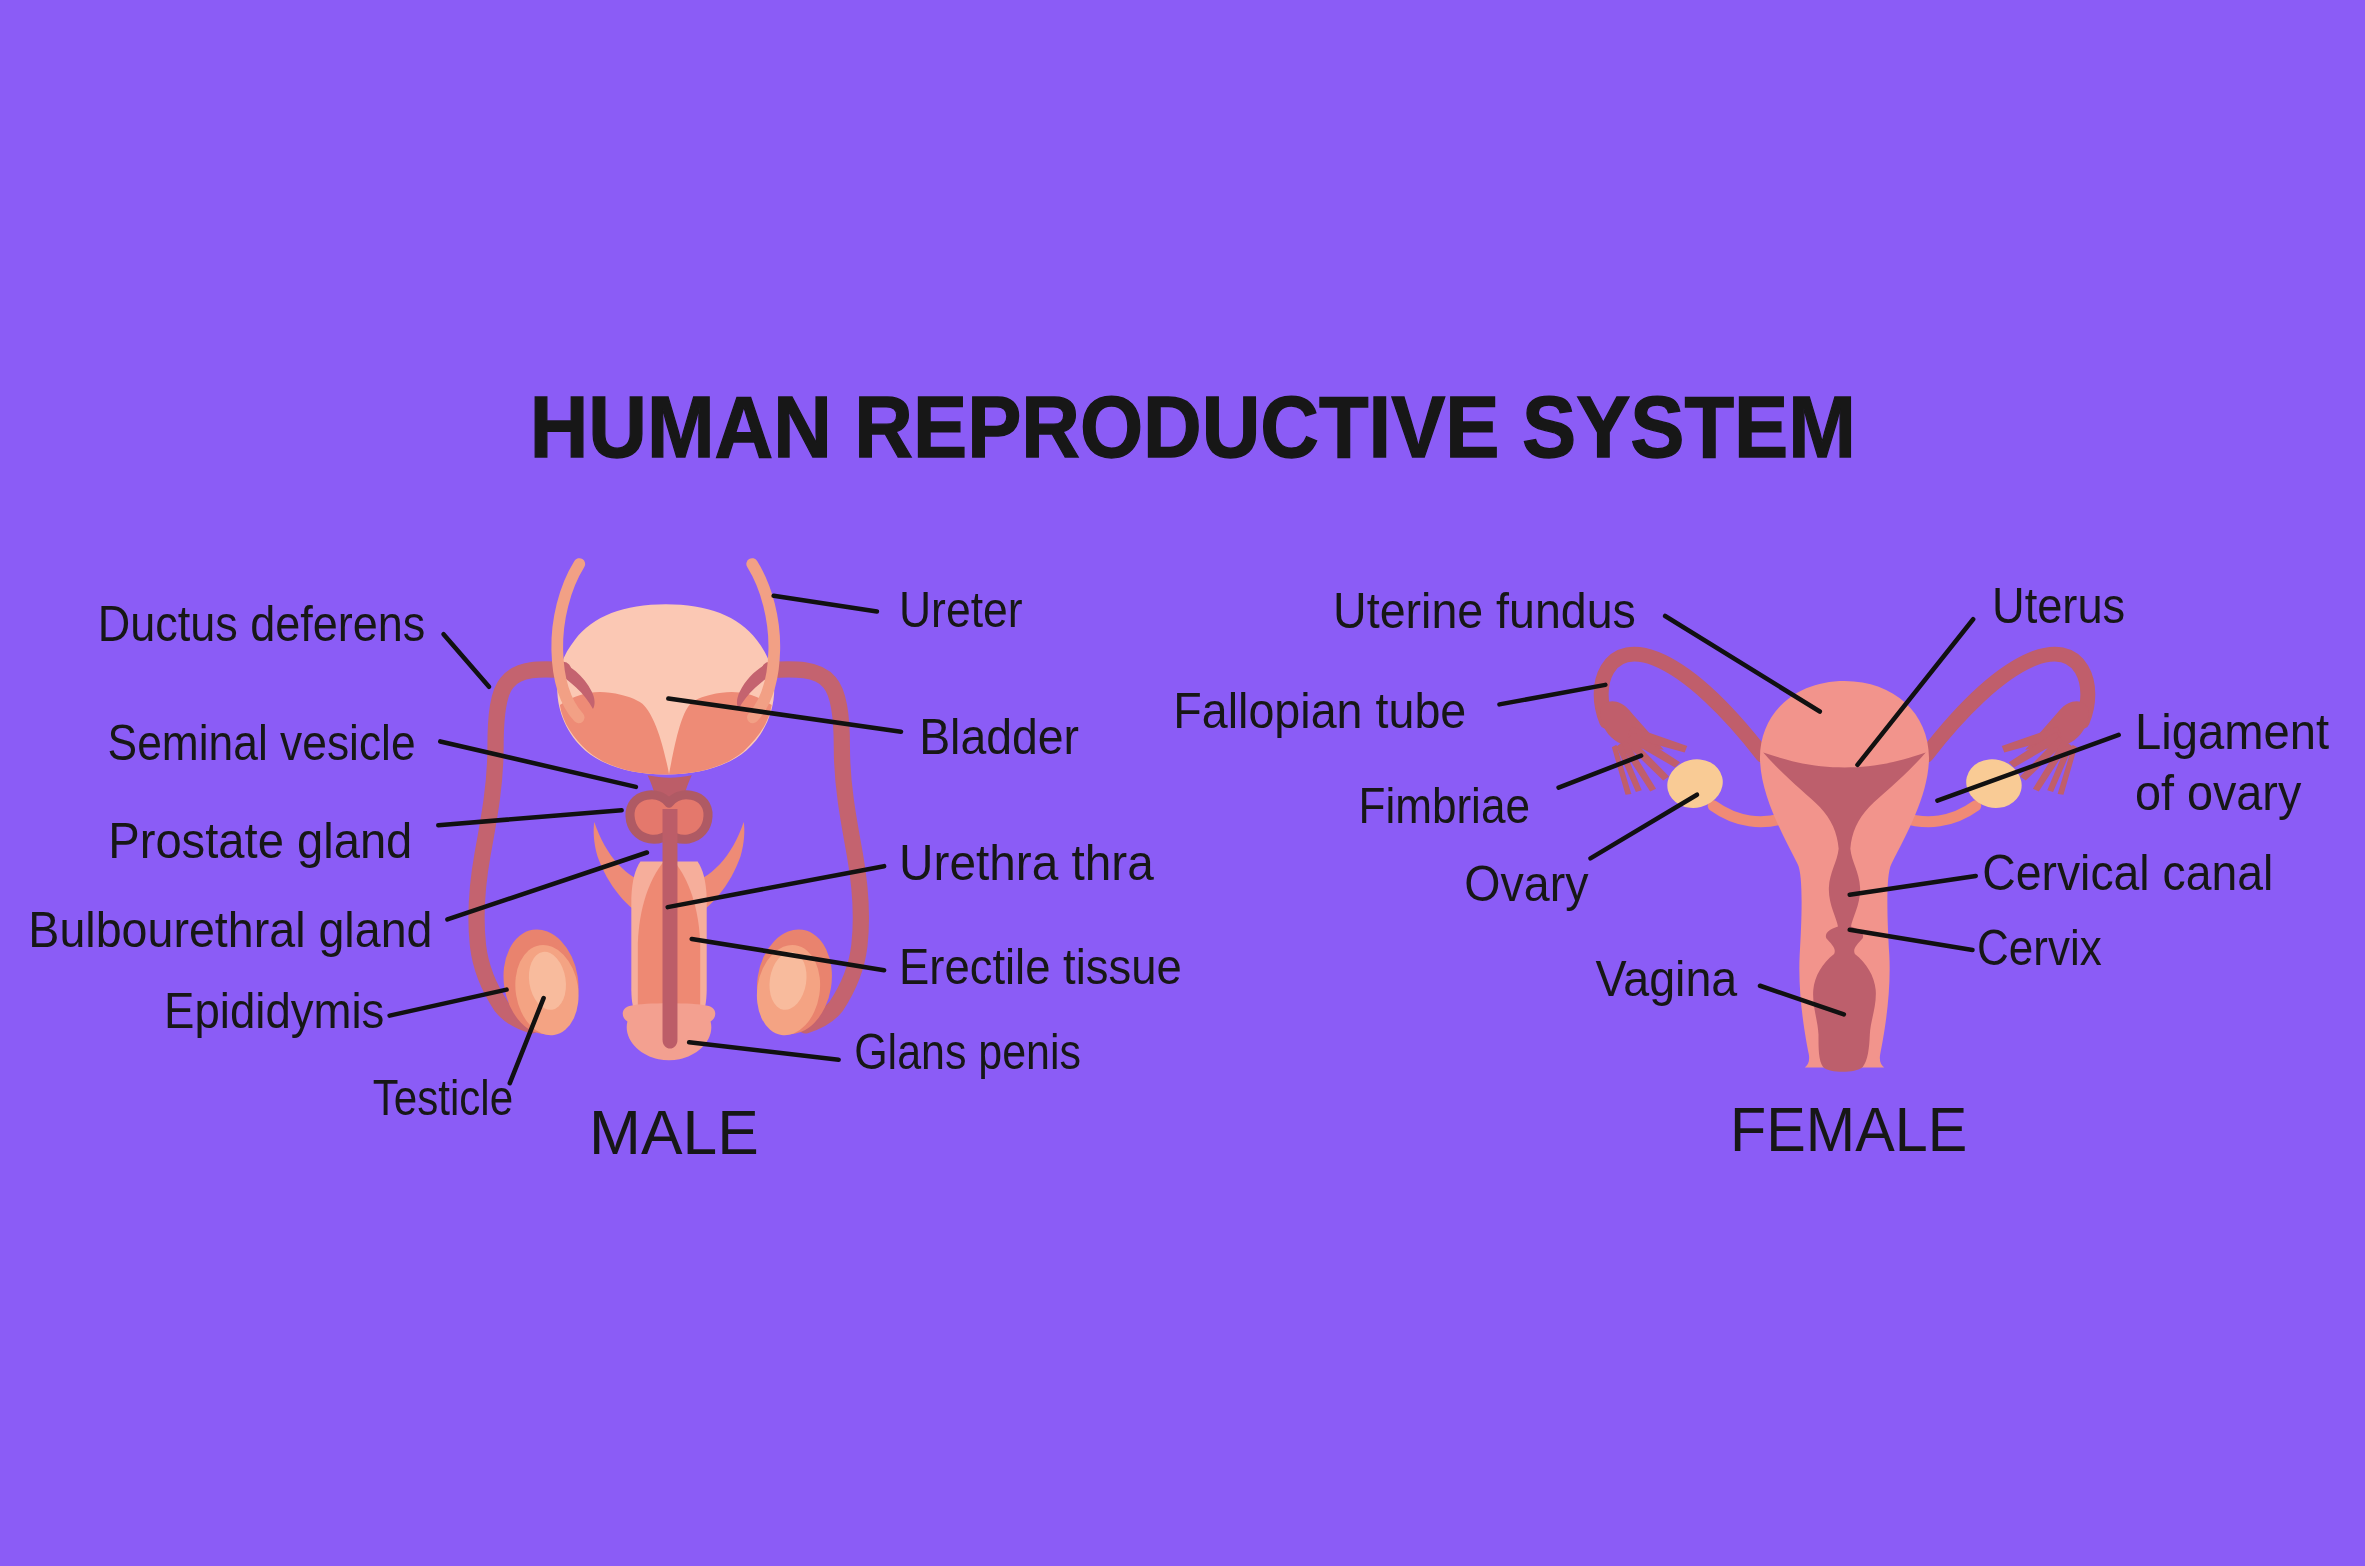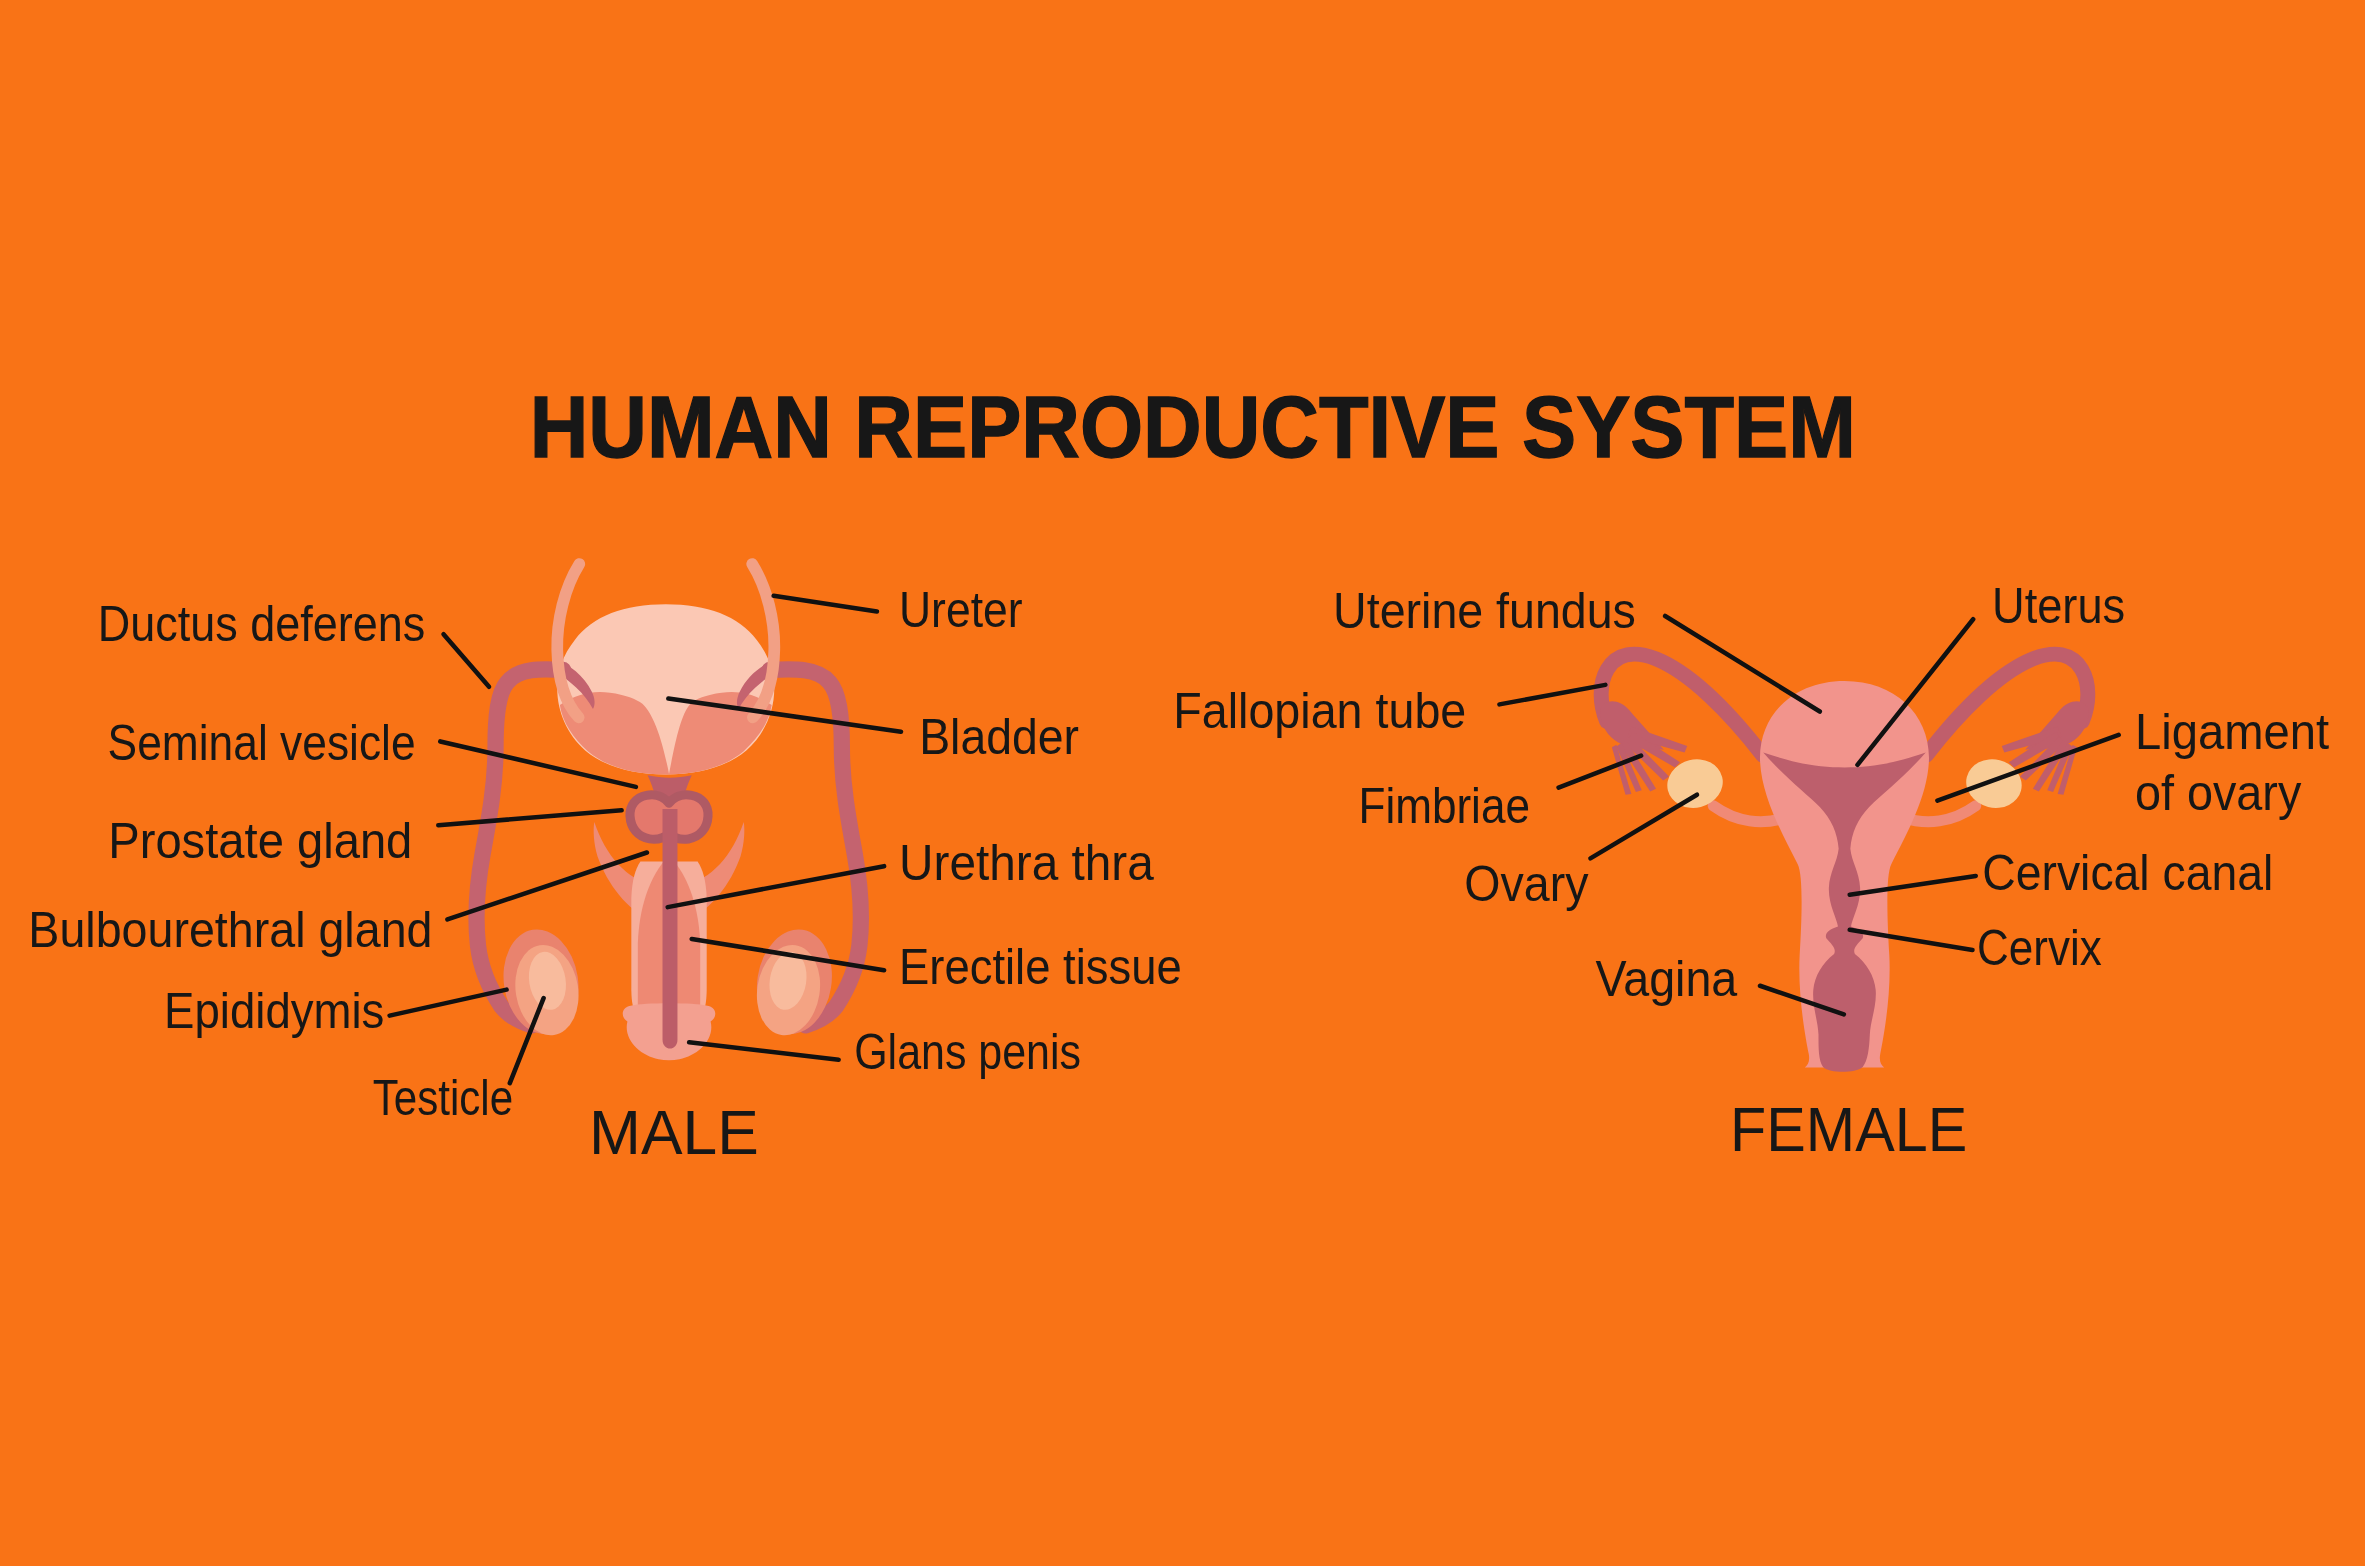--- a/index.html
+++ b/index.html
@@ -1,16 +1,16 @@
 <!DOCTYPE html>
 <html style="font-size:10.4px"><head>
 <meta charset="utf-8">
 <style>
 html,body{margin:0;padding:0;background:#ffffff;}
-#canvas{position:relative;width:2366px;height:1566px;background:#f97316;overflow:hidden;}
+#canvas{position:relative;width:2366px;height:1566px;background:#8b5cf6;overflow:hidden;}
 svg{position:absolute;top:0;left:0;}
 text{font-family:"Liberation Sans",sans-serif;fill:#171717;}
 </style>
 </head>
 <body>
 <div id="canvas">
 <svg width="2366" height="1566" viewBox="0 0 3640 2410">
 
   <text x="1835" y="703" font-size="134" font-weight="bold" text-anchor="middle" textLength="2041" lengthAdjust="spacingAndGlyphs" stroke="#171717" stroke-width="2" paint-order="stroke">HUMAN REPRODUCTIVE SYSTEM</text>
 

